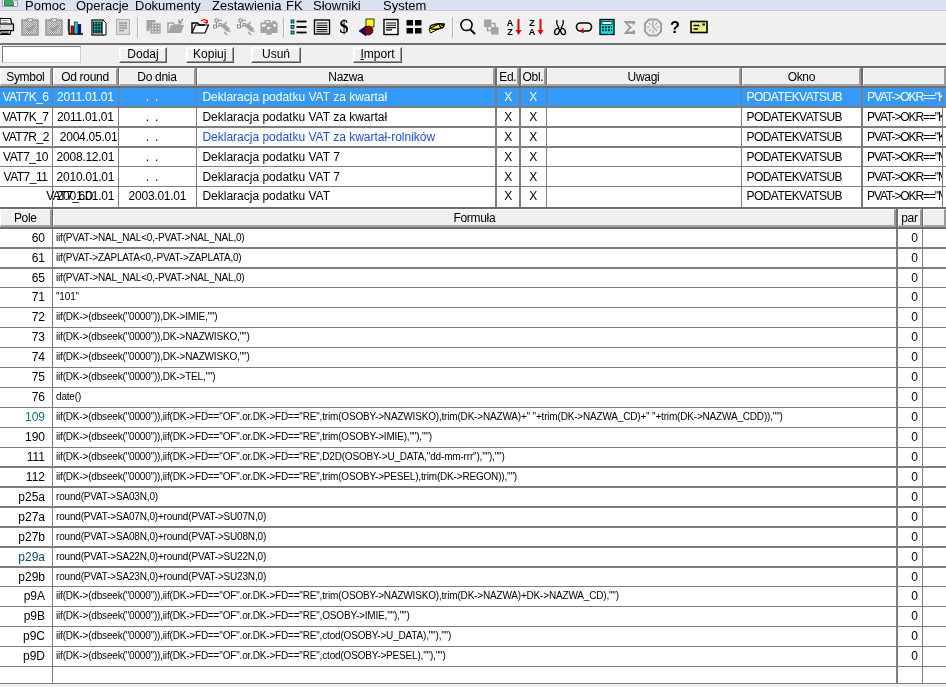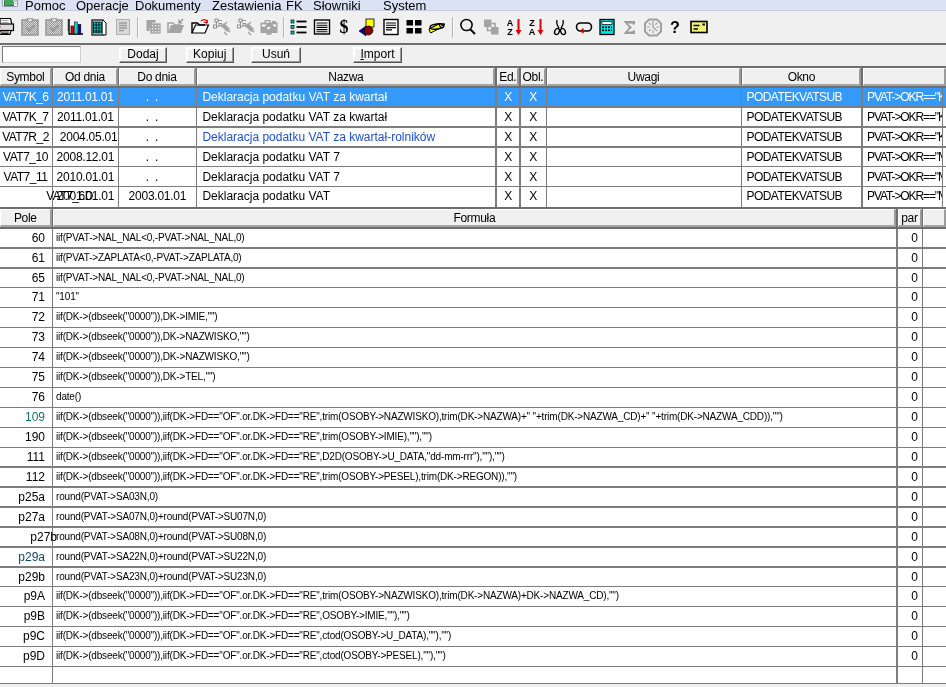--- a/index.html
+++ b/index.html
@@ -253,21 +253,21 @@
 <div class="abs" style="left:0;top:44.8px;width:946px;height:0.8px;background:#fafafa;"></div>
 <div class="abs" style="left:0;top:45px;width:946px;height:20.5px;background:#f0f0f0;"></div>
 <div class="abs" style="left:2px;top:46px;width:79px;height:17px;background:#fff;box-sizing:border-box;border:1px solid #7a7a7a;border-bottom-color:#d0d0d0;border-right-color:#d0d0d0;"></div>
 <div class="btn" style="left:119px;top:47px;width:48px;height:15.5px;line-height:13.5px;">Dodaj</div>
 <div class="btn" style="left:185.5px;top:47px;width:48.5px;height:15.5px;line-height:13.5px;">Kopiuj</div>
 <div class="btn" style="left:251px;top:47px;width:50px;height:15.5px;line-height:13.5px;">Usuń</div>
 <div class="btn" style="left:353px;top:47px;width:49px;height:15.5px;line-height:13.5px;"><u>I</u>mport</div>
 <div class="abs" style="left:0;top:66.2px;width:946px;height:1.6px;background:#6e6e6e;"></div>
 <div class="abs" style="left:0;top:67.8px;width:946px;height:18.2px;background:#6e6e6e;"></div>
 <div class="hcell" style="left:0px;top:67.8px;width:51.6px;height:18.2px;line-height:17.0px;">Symbol</div>
-<div class="hcell" style="left:53.4px;top:67.8px;width:64.19999999999999px;height:18.2px;line-height:17.0px;">Od dnia</div>
+<div class="hcell" style="left:53.4px;top:67.8px;width:64.19999999999999px;height:18.2px;line-height:17.0px;">Od round</div>
 <div class="hcell" style="left:119.4px;top:67.8px;width:76.19999999999999px;height:18.2px;line-height:17.0px;">Do dnia</div>
 <div class="hcell" style="left:197.4px;top:67.8px;width:298.0px;height:18.2px;line-height:17.0px;">Nazwa</div>
 <div class="hcell" style="left:497.2px;top:67.8px;width:22.19999999999999px;height:18.2px;line-height:17.0px;">Ed.</div>
 <div class="hcell" style="left:521.2px;top:67.8px;width:24.399999999999977px;height:18.2px;line-height:17.0px;">Obl.</div>
 <div class="hcell" style="left:547.4px;top:67.8px;width:193.20000000000005px;height:18.2px;line-height:17.0px;">Uwagi</div>
 <div class="hcell" style="left:742.4px;top:67.8px;width:119.0px;height:18.2px;line-height:17.0px;">Okno</div>
 <div class="hcell" style="left:863.2px;top:67.8px;width:82.79999999999995px;height:18.2px;line-height:17.0px;"></div>
 <div class="abs" style="left:0;top:86.0px;width:946px;height:1.9px;background:#6e6e6e;"></div>
 <div class="abs" style="left:0;top:87.9px;width:946px;height:119.4px;background:#fff;"></div>
 <div class="abs" style="left:0;top:87.9px;width:946px;height:18.5px;background:#3399fa;"></div>
@@ -404,21 +404,21 @@
 <div class="cell t12" style="left:898px;width:20px;text-align:right;top:447.92999999999995px;height:18.53px;line-height:18.53px;color:#000;">0</div>
 <div class="cell t12" style="left:0px;width:45px;text-align:right;top:467.86px;height:18.53px;line-height:18.53px;color:#000;">112</div>
 <div class="cell t11" style="left:56px;width:838px;top:467.86px;height:18.53px;line-height:18.53px;color:#000;">iif(DK-&gt;(dbseek("0000")),iif(DK-&gt;FD=="OF".or.DK-&gt;FD=="RE",trim(OSOBY-&gt;PESEL),trim(DK-&gt;REGON)),"")</div>
 <div class="cell t12" style="left:898px;width:20px;text-align:right;top:467.86px;height:18.53px;line-height:18.53px;color:#000;">0</div>
 <div class="cell t12" style="left:0px;width:45px;text-align:right;top:487.78999999999996px;height:18.53px;line-height:18.53px;color:#000;">p25a</div>
 <div class="cell t11" style="left:56px;width:838px;top:487.78999999999996px;height:18.53px;line-height:18.53px;color:#000;">round(PVAT-&gt;SA03N,0)</div>
 <div class="cell t12" style="left:898px;width:20px;text-align:right;top:487.78999999999996px;height:18.53px;line-height:18.53px;color:#000;">0</div>
 <div class="cell t12" style="left:0px;width:45px;text-align:right;top:507.71999999999997px;height:18.53px;line-height:18.53px;color:#000;">p27a</div>
 <div class="cell t11" style="left:56px;width:838px;top:507.71999999999997px;height:18.53px;line-height:18.53px;color:#000;">round(PVAT-&gt;SA07N,0)+round(PVAT-&gt;SU07N,0)</div>
 <div class="cell t12" style="left:898px;width:20px;text-align:right;top:507.71999999999997px;height:18.53px;line-height:18.53px;color:#000;">0</div>
-<div class="cell t12" style="left:12px;width:45px;text-align:right;top:527.65px;height:19px;line-height:18.53px;color:#000;">p27b</div>
+<div class="cell t12" style="left:0px;width:45px;text-align:right;top:527.65px;height:19px;line-height:18.53px;color:#000;">p27b</div>
 <div class="cell t11" style="left:56px;width:838px;top:527.65px;height:19px;line-height:18.53px;color:#000;">round(PVAT-&gt;SA08N,0)+round(PVAT-&gt;SU08N,0)</div>
 <div class="cell t12" style="left:898px;width:20px;text-align:right;top:527.65px;height:18.53px;line-height:18.53px;color:#000;">0</div>
 <div class="cell t12" style="left:0px;width:45px;text-align:right;top:547.5799999999999px;height:18.53px;line-height:18.53px;color:#0c4a6e;">p29a</div>
 <div class="cell t11" style="left:56px;width:838px;top:547.5799999999999px;height:18.53px;line-height:18.53px;color:#000;">round(PVAT-&gt;SA22N,0)+round(PVAT-&gt;SU22N,0)</div>
 <div class="cell t12" style="left:898px;width:20px;text-align:right;top:547.5799999999999px;height:18.53px;line-height:18.53px;color:#000;">0</div>
 <div class="cell t12" style="left:0px;width:45px;text-align:right;top:567.51px;height:18.53px;line-height:18.53px;color:#000;">p29b</div>
 <div class="cell t11" style="left:56px;width:838px;top:567.51px;height:18.53px;line-height:18.53px;color:#000;">round(PVAT-&gt;SA23N,0)+round(PVAT-&gt;SU23N,0)</div>
 <div class="cell t12" style="left:898px;width:20px;text-align:right;top:567.51px;height:18.53px;line-height:18.53px;color:#000;">0</div>
 <div class="cell t12" style="left:0px;width:45px;text-align:right;top:587.44px;height:18.53px;line-height:18.53px;color:#000;">p9A</div>
 <div class="cell t11" style="left:56px;width:838px;top:587.44px;height:18.53px;line-height:18.53px;color:#000;">iif(DK-&gt;(dbseek("0000")),iif(DK-&gt;FD=="OF".or.DK-&gt;FD=="RE",trim(OSOBY-&gt;NAZWISKO),trim(DK-&gt;NAZWA)+DK-&gt;NAZWA_CD),"")</div>

